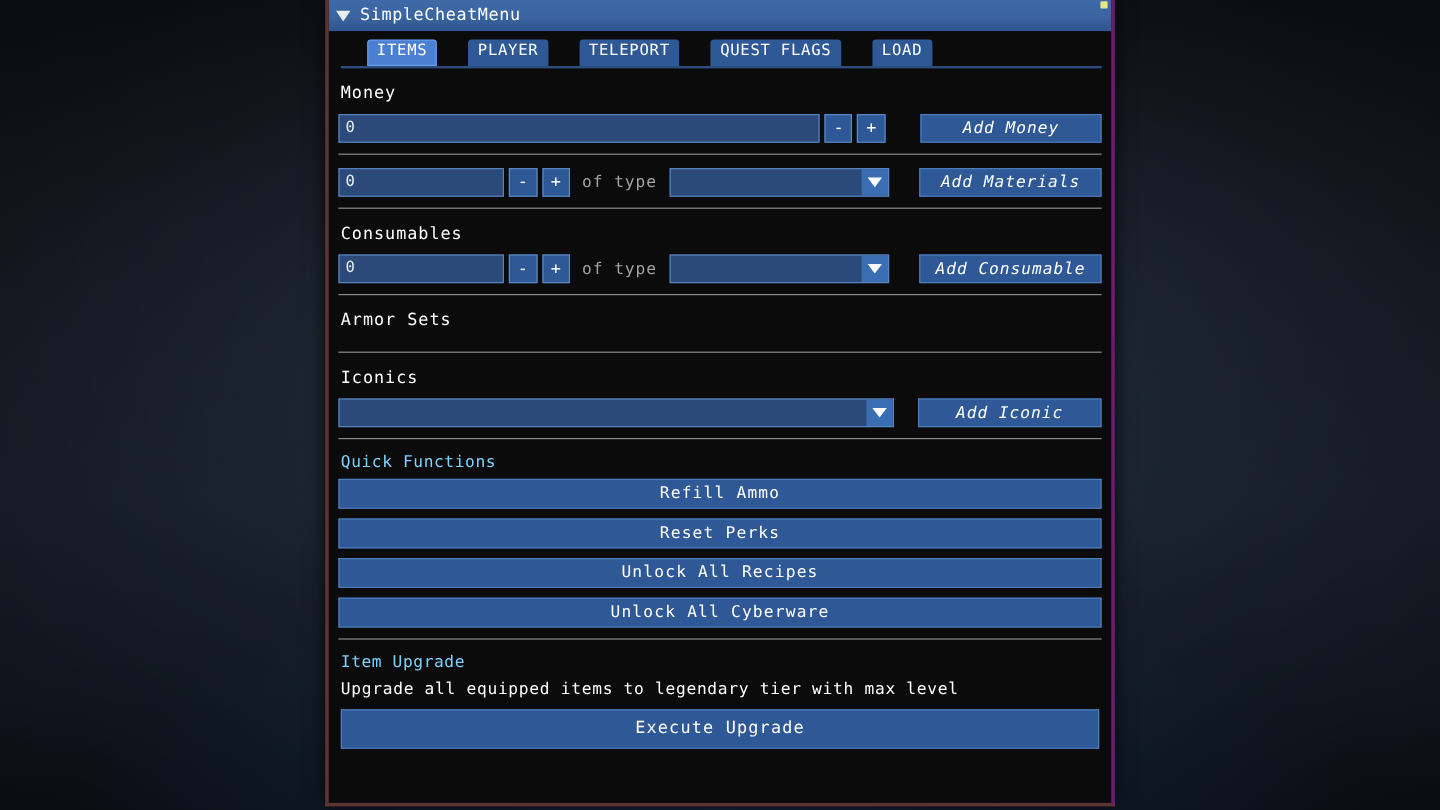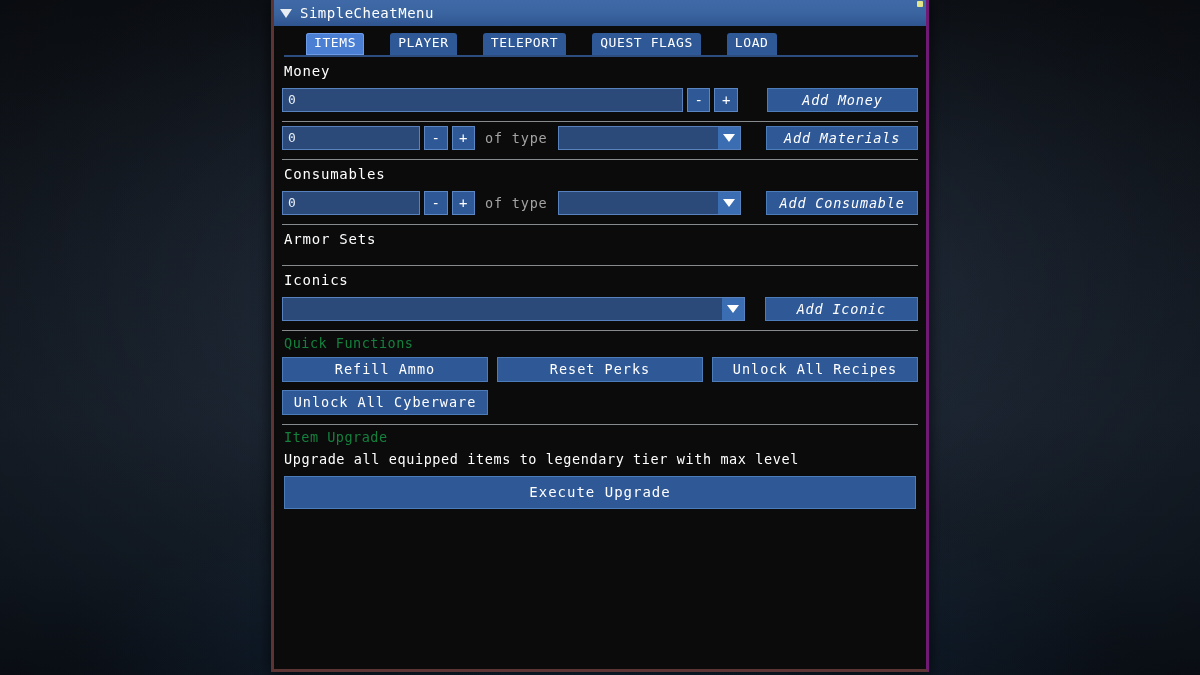--- a/index.html
+++ b/index.html
@@ -123,37 +123,37 @@
     box-shadow: inset 0 0 0 1px #6c9ce8;
   }
   #tab-underline {
     height: 2px;
     background: #2d4d7e;
     margin: 0 8px 0 10px;
   }
 
   
   .section {
-    padding: 4px 8px 9px 8px;
+    padding: 11px 8px 9px 8px;
     box-sizing: border-box;
   }
   .divider {
     height: 1px;
     background: #b9bcc0;
     margin: 0 8px;
     opacity: 0.72;
   }
   .section-label {
     color: #ffffff;
     font-size: 14px;
     letter-spacing: 0.8px;
     margin: 2px 0 9px 2px;
   }
   .section-sub {
-    color: #15803d;
+    color: #7dd3fc;
     font-size: 13.5px;
     letter-spacing: 0.5px;
     margin: 0 0 6px 2px;
   }
   .row {
     display: flex;
     align-items: center;
     gap: 4px;
   }
 
@@ -256,21 +256,21 @@
     letter-spacing: 1px;
     display: flex;
     align-items: center;
     justify-content: center;
     box-sizing: border-box;
     cursor: pointer;
   }
 
   .quick-grid {
     display: grid;
-    grid-template-columns: 1fr 1fr 1fr;
+    grid-template-columns: 1fr;
     gap: 8px 9px;
     margin-top: 2px;
   }
 
   .upgrade-desc {
     color: #ffffff;
     font-size: 13.5px;
     letter-spacing: 0.6px;
     margin: 4px 0 9px 2px;
   }

